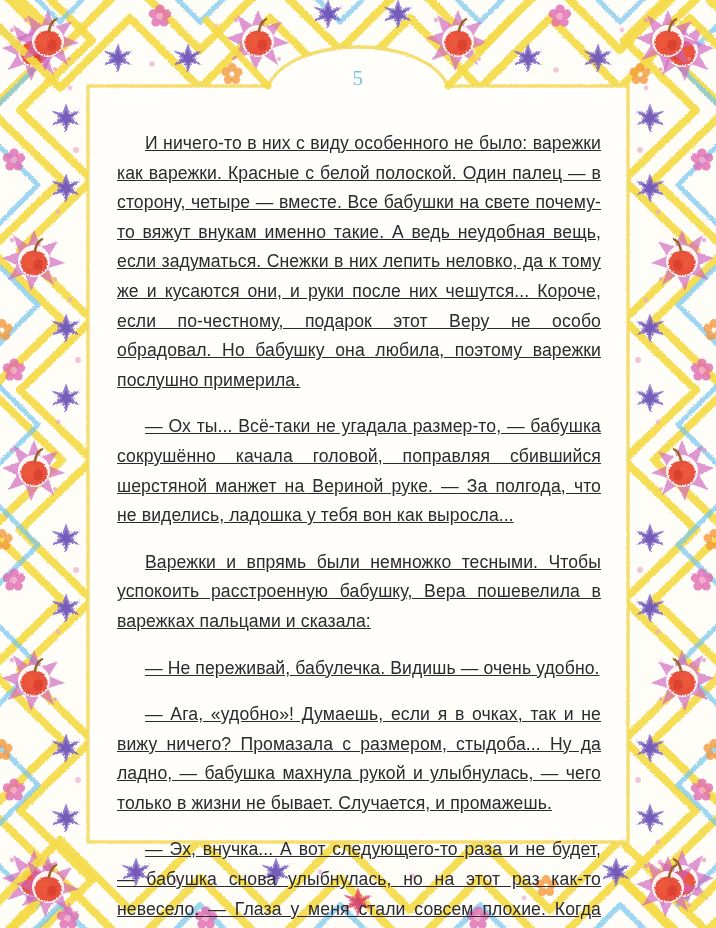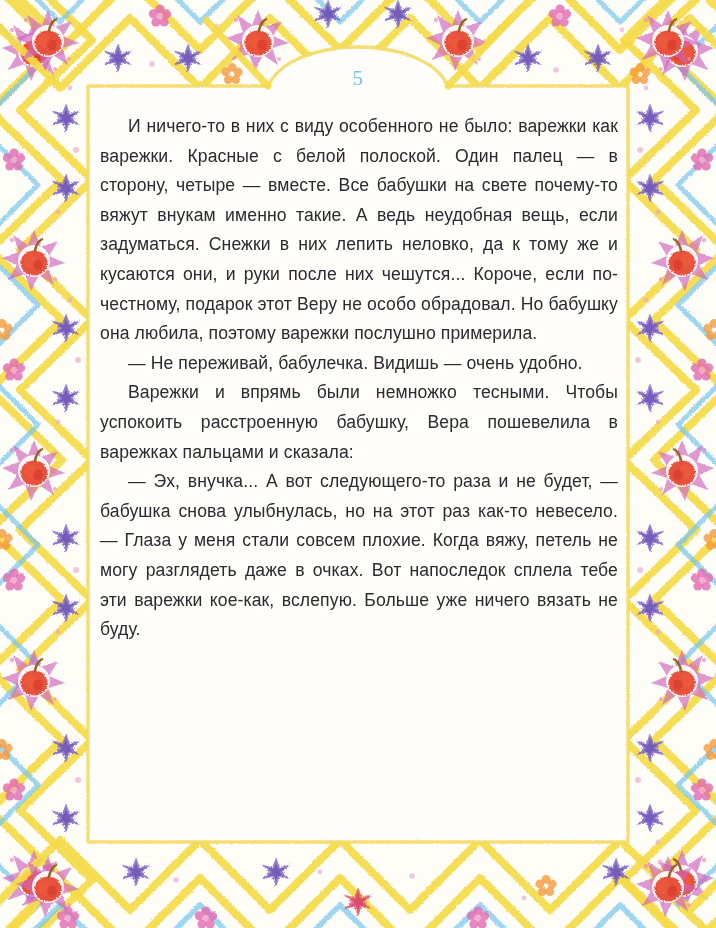--- a/index.html
+++ b/index.html
@@ -53,23 +53,24 @@
     font-size: 17.6px;
     line-height: 29.6px;
     color: #2b2b2f;
     text-align: justify;
     text-justify: inter-word;
     letter-spacing: .1px;
     z-index: 4;
     -webkit-font-smoothing: antialiased;
   }
   #body-copy p {
-    margin: 0;
+    margin: 17px;
     text-indent: 28px;
     hyphens: manual;
+    text-decoration: underline;
   }
 </style>
 </head>
 <body>
 
 <div id="page">
 
   <svg id="border-art" viewBox="0 0 716 928" preserveAspectRatio="none" aria-hidden="true">
     <defs>
       <filter id="crayon" x="-25%" y="-25%" width="150%" height="150%">
@@ -317,19 +318,21 @@
     <g filter="url(#crayonSoft)" opacity=".9">
       <path d="M206,20 L268,86" stroke="#f5db4a" stroke-width="7" fill="none" stroke-linecap="round"></path>
       <path d="M510,20 L448,86" stroke="#f5db4a" stroke-width="7" fill="none" stroke-linecap="round"></path>
     </g>
   </svg>
 
   <div id="page-number">5</div>
 
   <div id="body-copy">
     <p>И ничего-то в них с виду особенного не было: варежки как варежки. Красные с белой полоской. Один палец — в сторону, четыре — вместе. Все бабушки на свете почему-то вяжут внукам именно такие. А ведь неудобная вещь, если задуматься. Снежки в них лепить неловко, да к тому же и кусаются они, и руки после них чешутся... Короче, если по-честному, подарок этот Веру не особо обрадовал. Но бабушку она любила, поэтому варежки послушно примерила.</p>
+    <p>— Ох ты... Всё-таки не угадала размер-то, — бабушка сокрушённо качала головой, поправляя сбившийся шерстяной манжет на Вериной руке. — За полгода, что не виделись, ладошка у тебя вон как выросла...</p>
+    <p>Варежки и впрямь были немножко тесными. Чтобы успокоить расстроенную бабушку, Вера пошевелила в варежках пальцами и сказала:</p>
     <p>— Не переживай, бабулечка. Видишь — очень удобно.</p>
-    <p>Варежки и впрямь были немножко тесными. Чтобы успокоить расстроенную бабушку, Вера пошевелила в варежках пальцами и сказала:</p>
+    <p>— Ага, «удобно»! Думаешь, если я в очках, так и не вижу ничего? Промазала с размером, стыдоба... Ну да ладно, — бабушка махнула рукой и улыбнулась, — чего только в жизни не бывает. Случается, и промажешь.</p>
     <p>— Эх, внучка... А вот следующего-то раза и не будет, — бабушка снова улыбнулась, но на этот раз как-то невесело. — Глаза у меня стали совсем плохие. Когда вяжу, петель не могу разглядеть даже в очках. Вот напоследок сплела тебе эти варежки кое-как, вслепую. Больше уже ничего вязать не буду.</p>
 
   </div>
 
 </div>
 
 </body></html>

